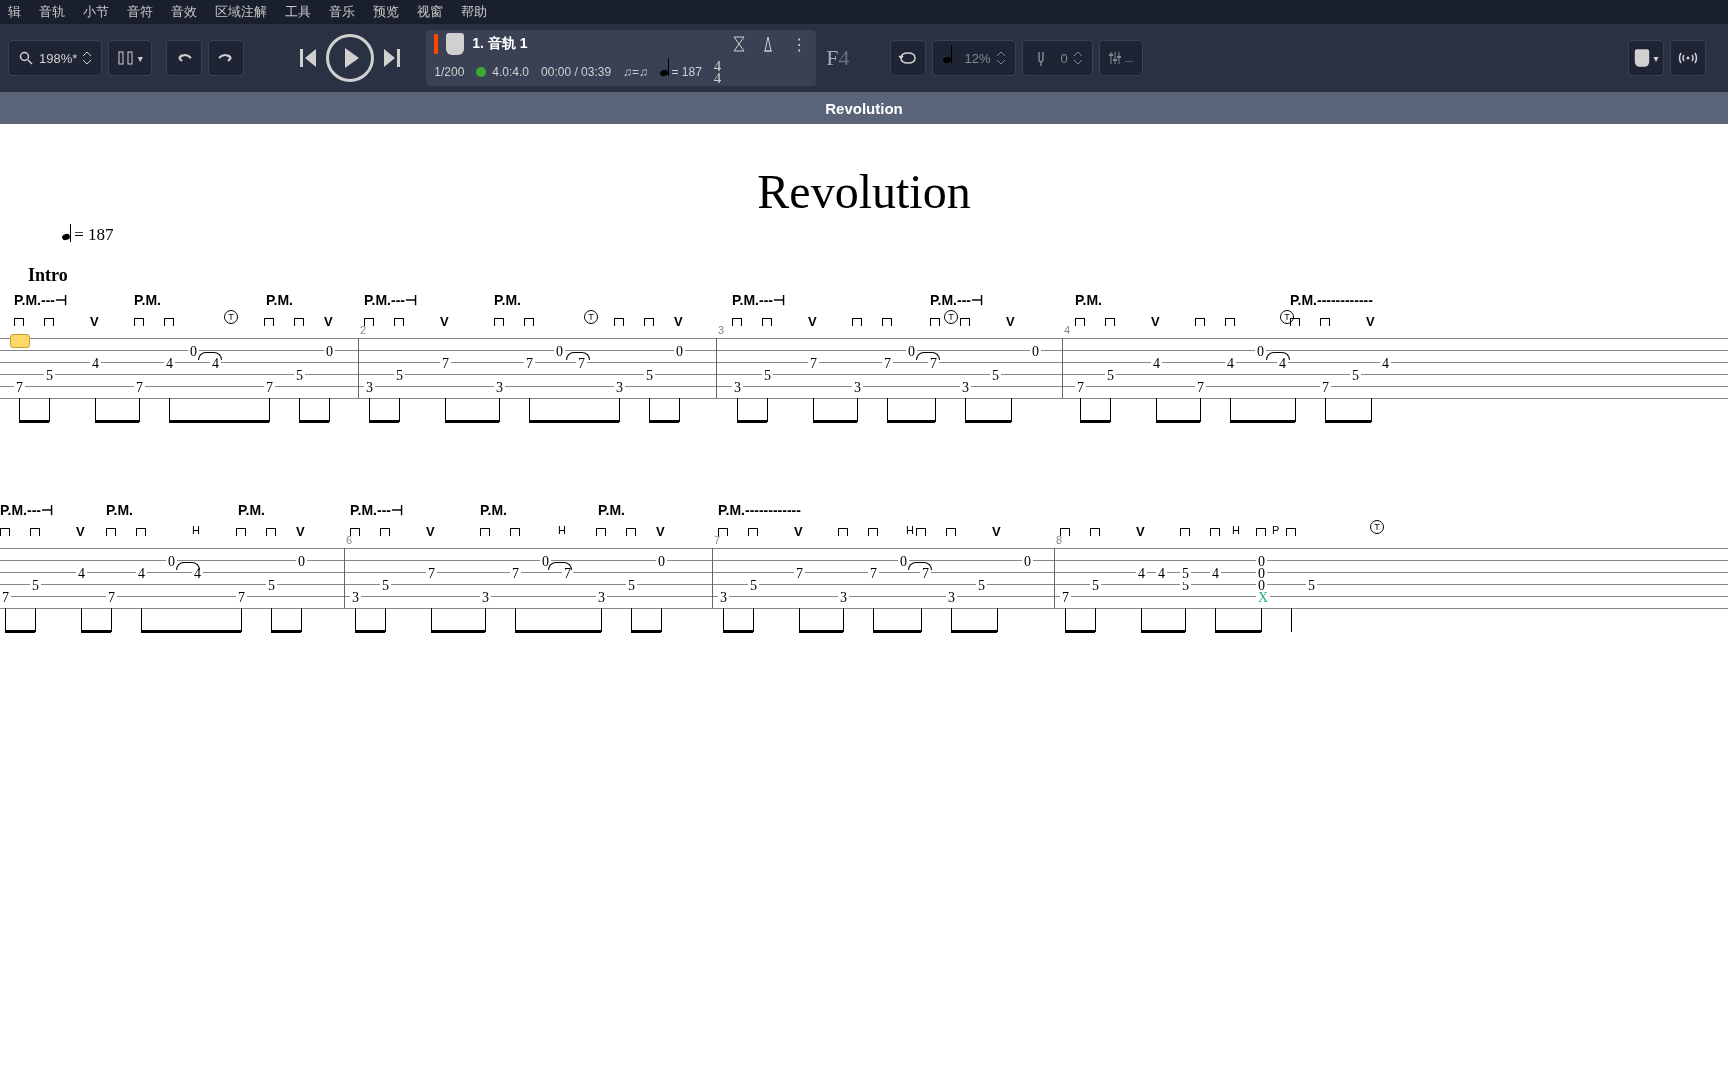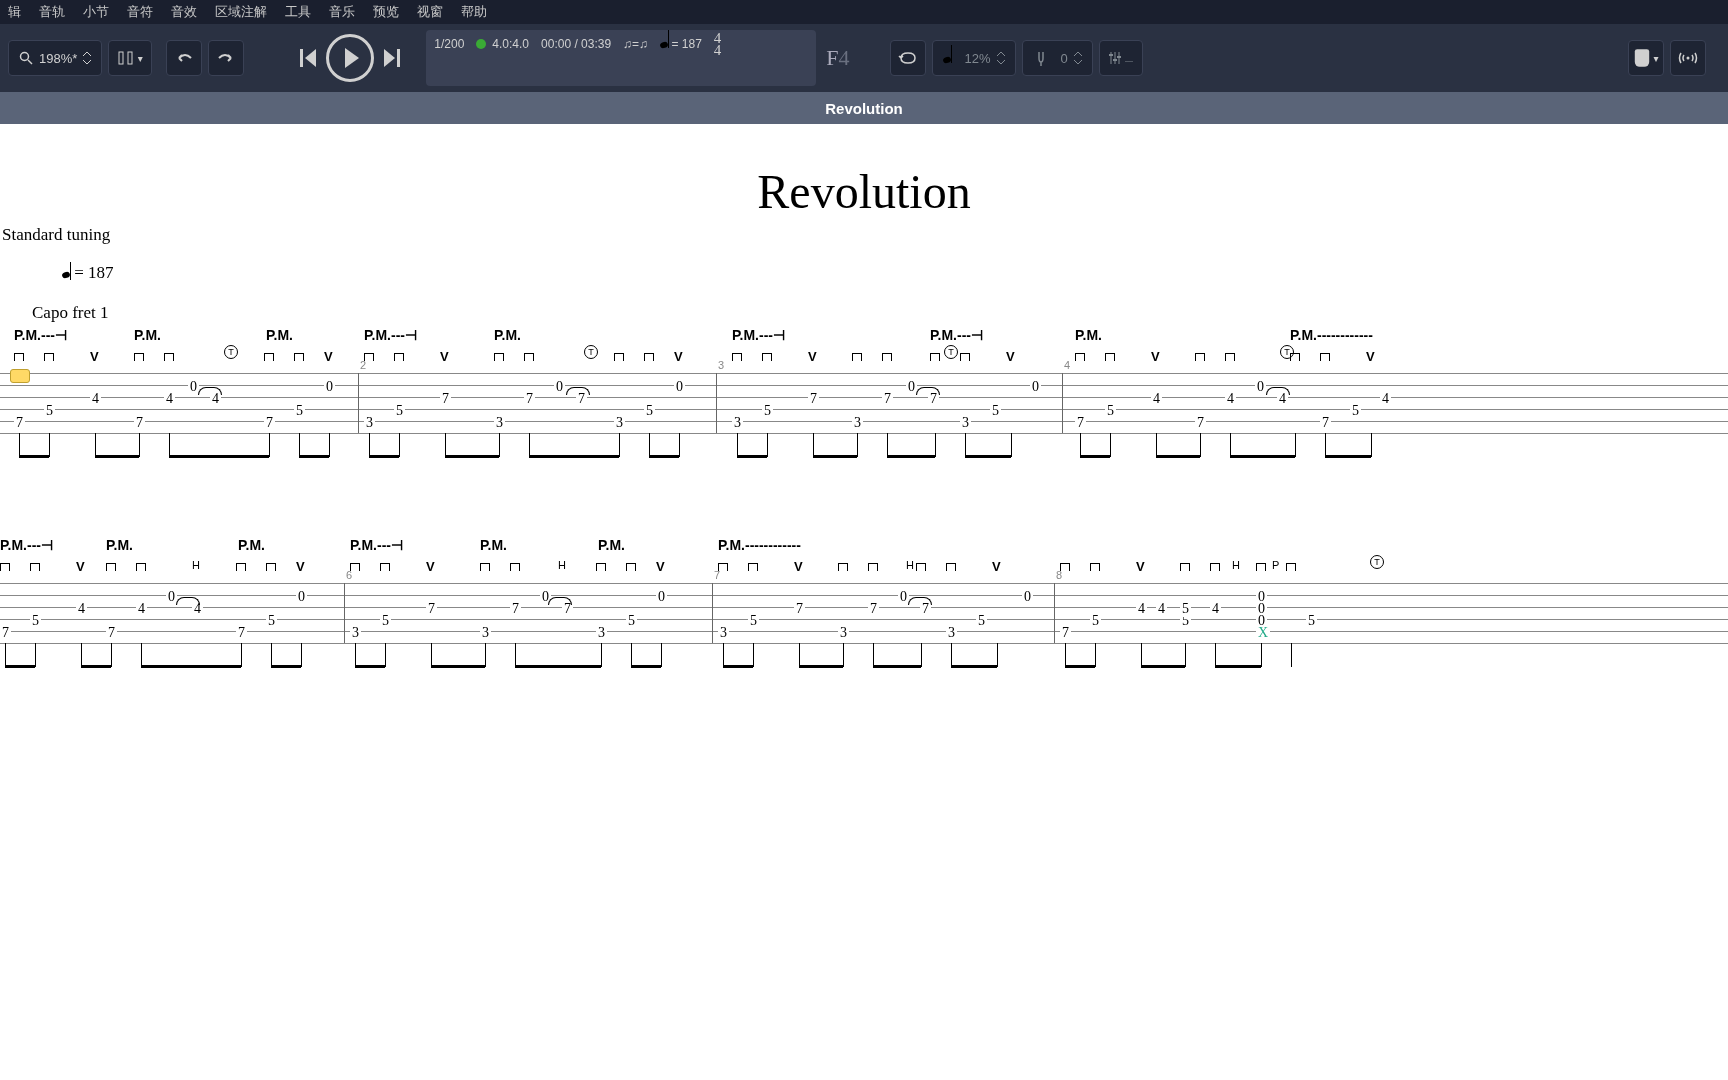--- a/index.html
+++ b/index.html
@@ -128,20 +128,33 @@
       </div>
     <div style="cursor:pointer">
         <svg width="22" height="22">
           <path d="M4 2 L15 11 L4 20 Z" fill="#d0d0d0"></path>
           <rect x="17" y="2" width="3" height="18" fill="#d0d0d0"></rect>
         </svg>
       </div>
   </div>
 
   <div class="track-panel" style="margin-left:10px">
+    <div class="track-top">
+      <div class="track-marker"></div>
+      <div class="guitar-icon"></div>
+      <span class="track-name">1. 音轨 1</span>
+      <div style="flex:1"></div>
+      <svg width="12" height="16">
+          <path d="M1 1 L11 1 L6 8 L11 15 L1 15 L6 8 Z" stroke="#d0d0d0" fill="none"></path>
+        </svg>
+      <svg width="14" height="16" style="margin-left:8px">
+          <path d="M4 15 L7 1 L10 15 Z M3 15 L11 15" stroke="#d0d0d0" fill="none"></path>
+        </svg>
+      <span style="color:#d0d0d0;margin-left:8px;letter-spacing:1px">⋮</span>
+    </div>
     <div class="track-bottom">
       <span>1/200</span>
       <span class="green-dot"></span>
       <span style="margin-left:-6px">4.0:4.0</span>
       <span>00:00 / 03:39</span>
       <span>♫=♫</span>
       <span><span class="quarter-note"></span> <span>= 187</span></span>
       <div class="ts44">
           <span>4</span>
           <span>4</span>
@@ -208,23 +221,22 @@
   </div>
 </div>
 
 <div class="title-bar">
     <span>Revolution</span>
   </div>
 
 <div class="score">
   <div class="score-title">Revolution</div>
   <div class="score-meta">
-    <div class="tuning">Standard tuning</div>
     <div class="tempo"><span class="quarter-note"></span> <span>= 187</span></div>
-    <div class="capo">Capo fret 1</div>
+    <div class="section-label">Intro</div>
   </div>
 
   <div class="tab-system" id="sys1">
     <div class="tab-lines">
       <div class="tab-line"></div>
         <div class="tab-line"></div>
         <div class="tab-line"></div>
         <div class="tab-line"></div>
         <div class="tab-line"></div>
         <div class="tab-line" style="height:0"></div>

